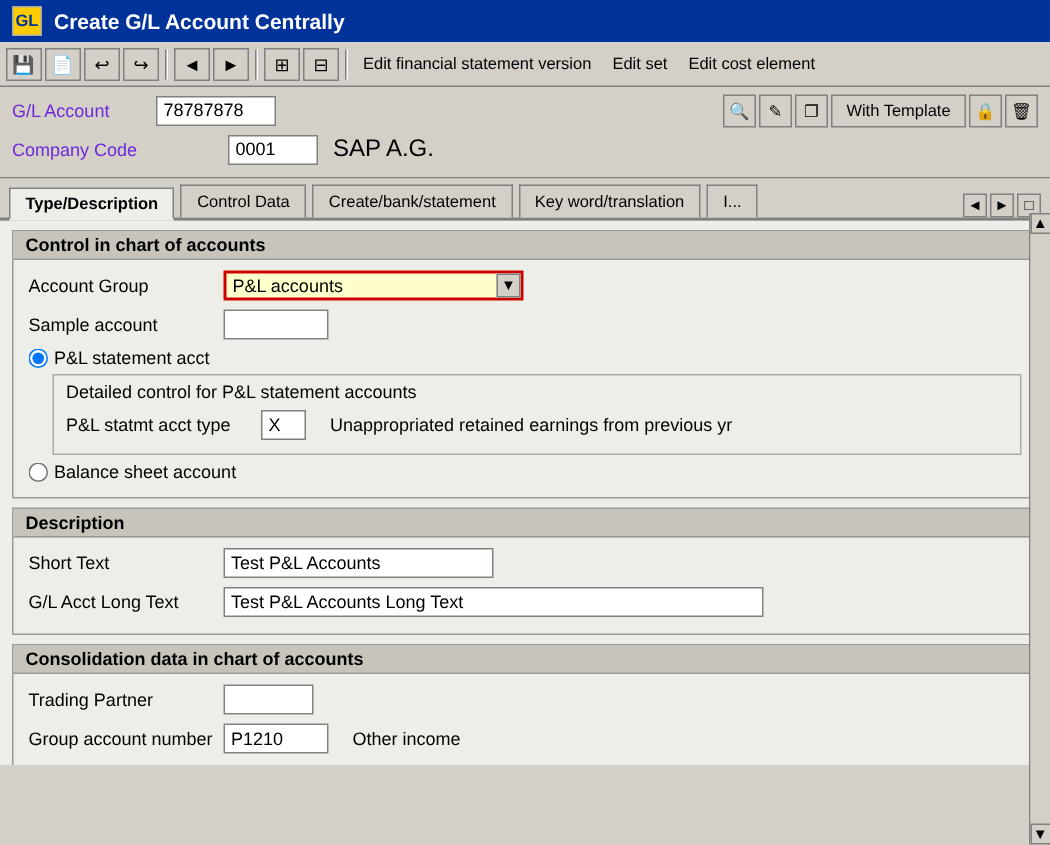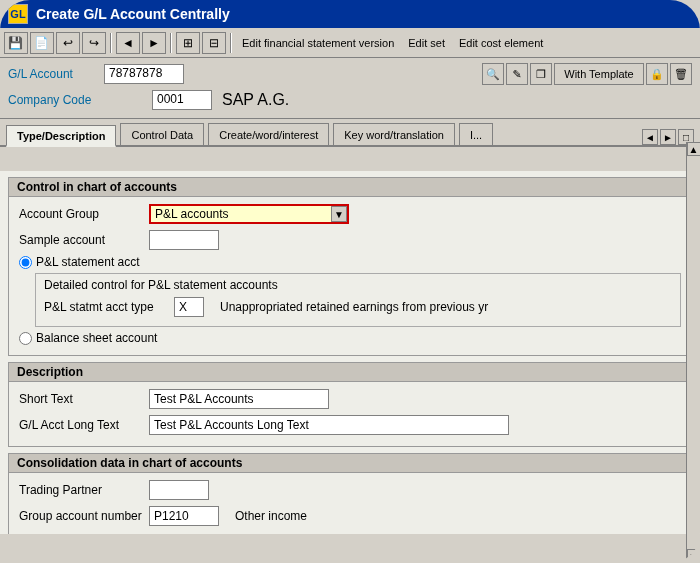--- a/index.html
+++ b/index.html
@@ -78,21 +78,21 @@
     }
     .header-row {
       display: flex;
       align-items: center;
       height: 24px;
       gap: 6px;
       margin-bottom: 2px;
     }
     .header-label {
       font-size: 12px;
-      color: #0369a1;
+      color: #6d28d9;
       width: 90px;
     }
     .header-value-box {
       background: white;
       border: 1px solid #808080;
       padding: 1px 4px;
       font-size: 12px;
       height: 20px;
       min-width: 60px;
     }
@@ -161,21 +161,20 @@
       font-size: 10px;
       display: flex; align-items: center; justify-content: center;
     }
 
     
     .main-content {
       background: #eeeee8;
       padding: 6px 8px;
       height: calc(563px - 28px - 30px - 52px - 32px);
       overflow-y: auto;
-      margin-top: 24px;
     }
 
     
     .section {
       border: 1px solid #999;
       background: #eeeee8;
       margin-bottom: 6px;
     }
     .section-header {
       background: #c8c4bc;
@@ -289,21 +288,21 @@
       display: flex; align-items: center; justify-content: center;
       font-size: 10px;
       cursor: pointer;
     }
     .scroll-track {
       flex: 1;
       width: 14px;
       background: #d4d0c8;
     }
 
-    .wrapper { position: relative; width: 700px; height: 563px; overflow: hidden; border-radius: 30px; }
+    .wrapper { position: relative; width: 700px; height: 563px; overflow: hidden; }
   </style>
 </head>
 <body>
 
 <div class="wrapper">
 
   <div class="title-bar">
     <div class="title-bar-icon">
       <span>GL</span>
     </div>
@@ -348,21 +347,21 @@
   </div>
 
   <div class="tabs-bar">
     <div class="tab active">
       <span>Type/Description</span>
     </div>
     <div class="tab">
       <span>Control Data</span>
     </div>
     <div class="tab">
-      <span>Create/word/interest</span>
+      <span>Create/bank/statement</span>
     </div>
     <div class="tab">
       <span>Key word/translation</span>
     </div>
     <div class="tab">
       <span>I...</span>
     </div>
     <div class="tab-nav-btns">
       <button class="tab-nav-btn">◄</button>
       <button class="tab-nav-btn">►</button>

